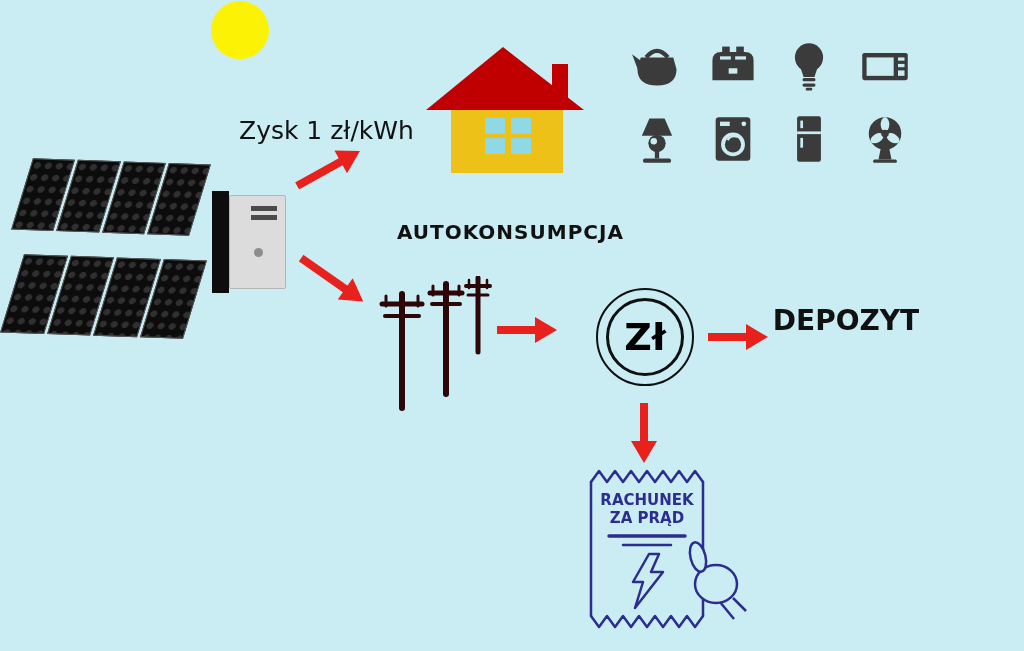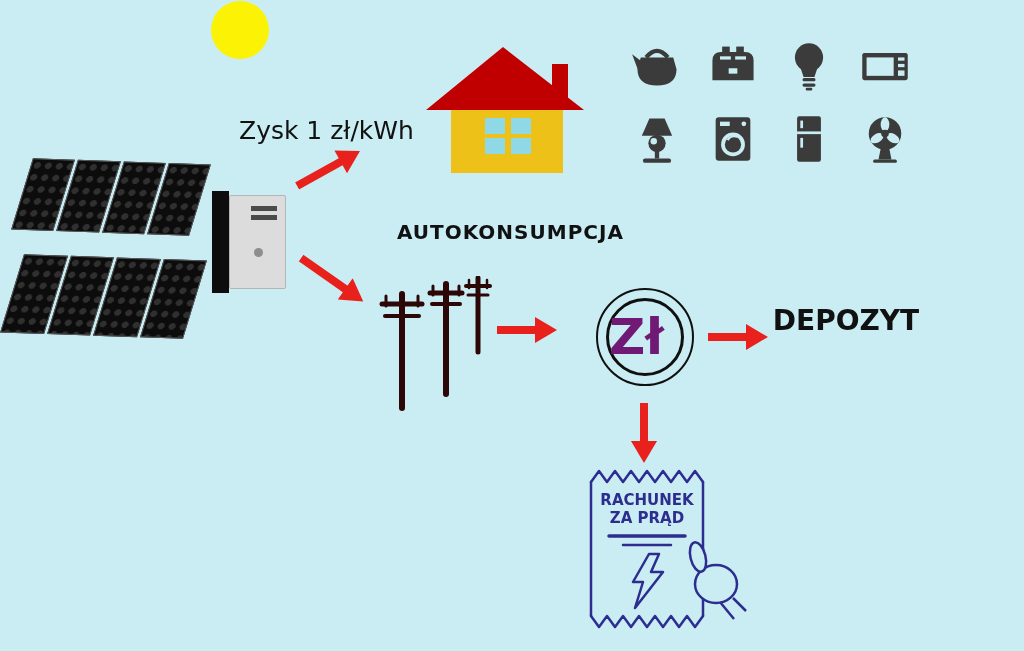--- a/index.html
+++ b/index.html
@@ -46,22 +46,22 @@
   .appliance { display:flex; align-items:center; justify-content:center; }
   .appliance svg { width:52px; height:52px; }
 
   
   .coin-outer {
     width:98px; height:98px; border:2.5px solid #101010; border-radius:50%;
     display:flex; align-items:center; justify-content:center;
   }
   .coin-inner {
     width:78px; height:78px; border:3.5px solid #101010; border-radius:50%;
-    display:flex; align-items:center; justify-content:flex-start;
-    font-size:50px; font-weight:bold; color:#701a75;
+    display:flex; align-items:center; justify-content:center;
+    font-size:38px; font-weight:bold; color:#000000;
   }
 </style>
 </head>
 <body>
 
 <div class="canvas">
 
   <div class="abs sun" style="left:211px;top:1px;"></div>
 
   <div class="abs solar-panel" style="left:22px;top:161px;width:178px;height:72px;transform:rotate(2deg) skewX(-15deg);">

